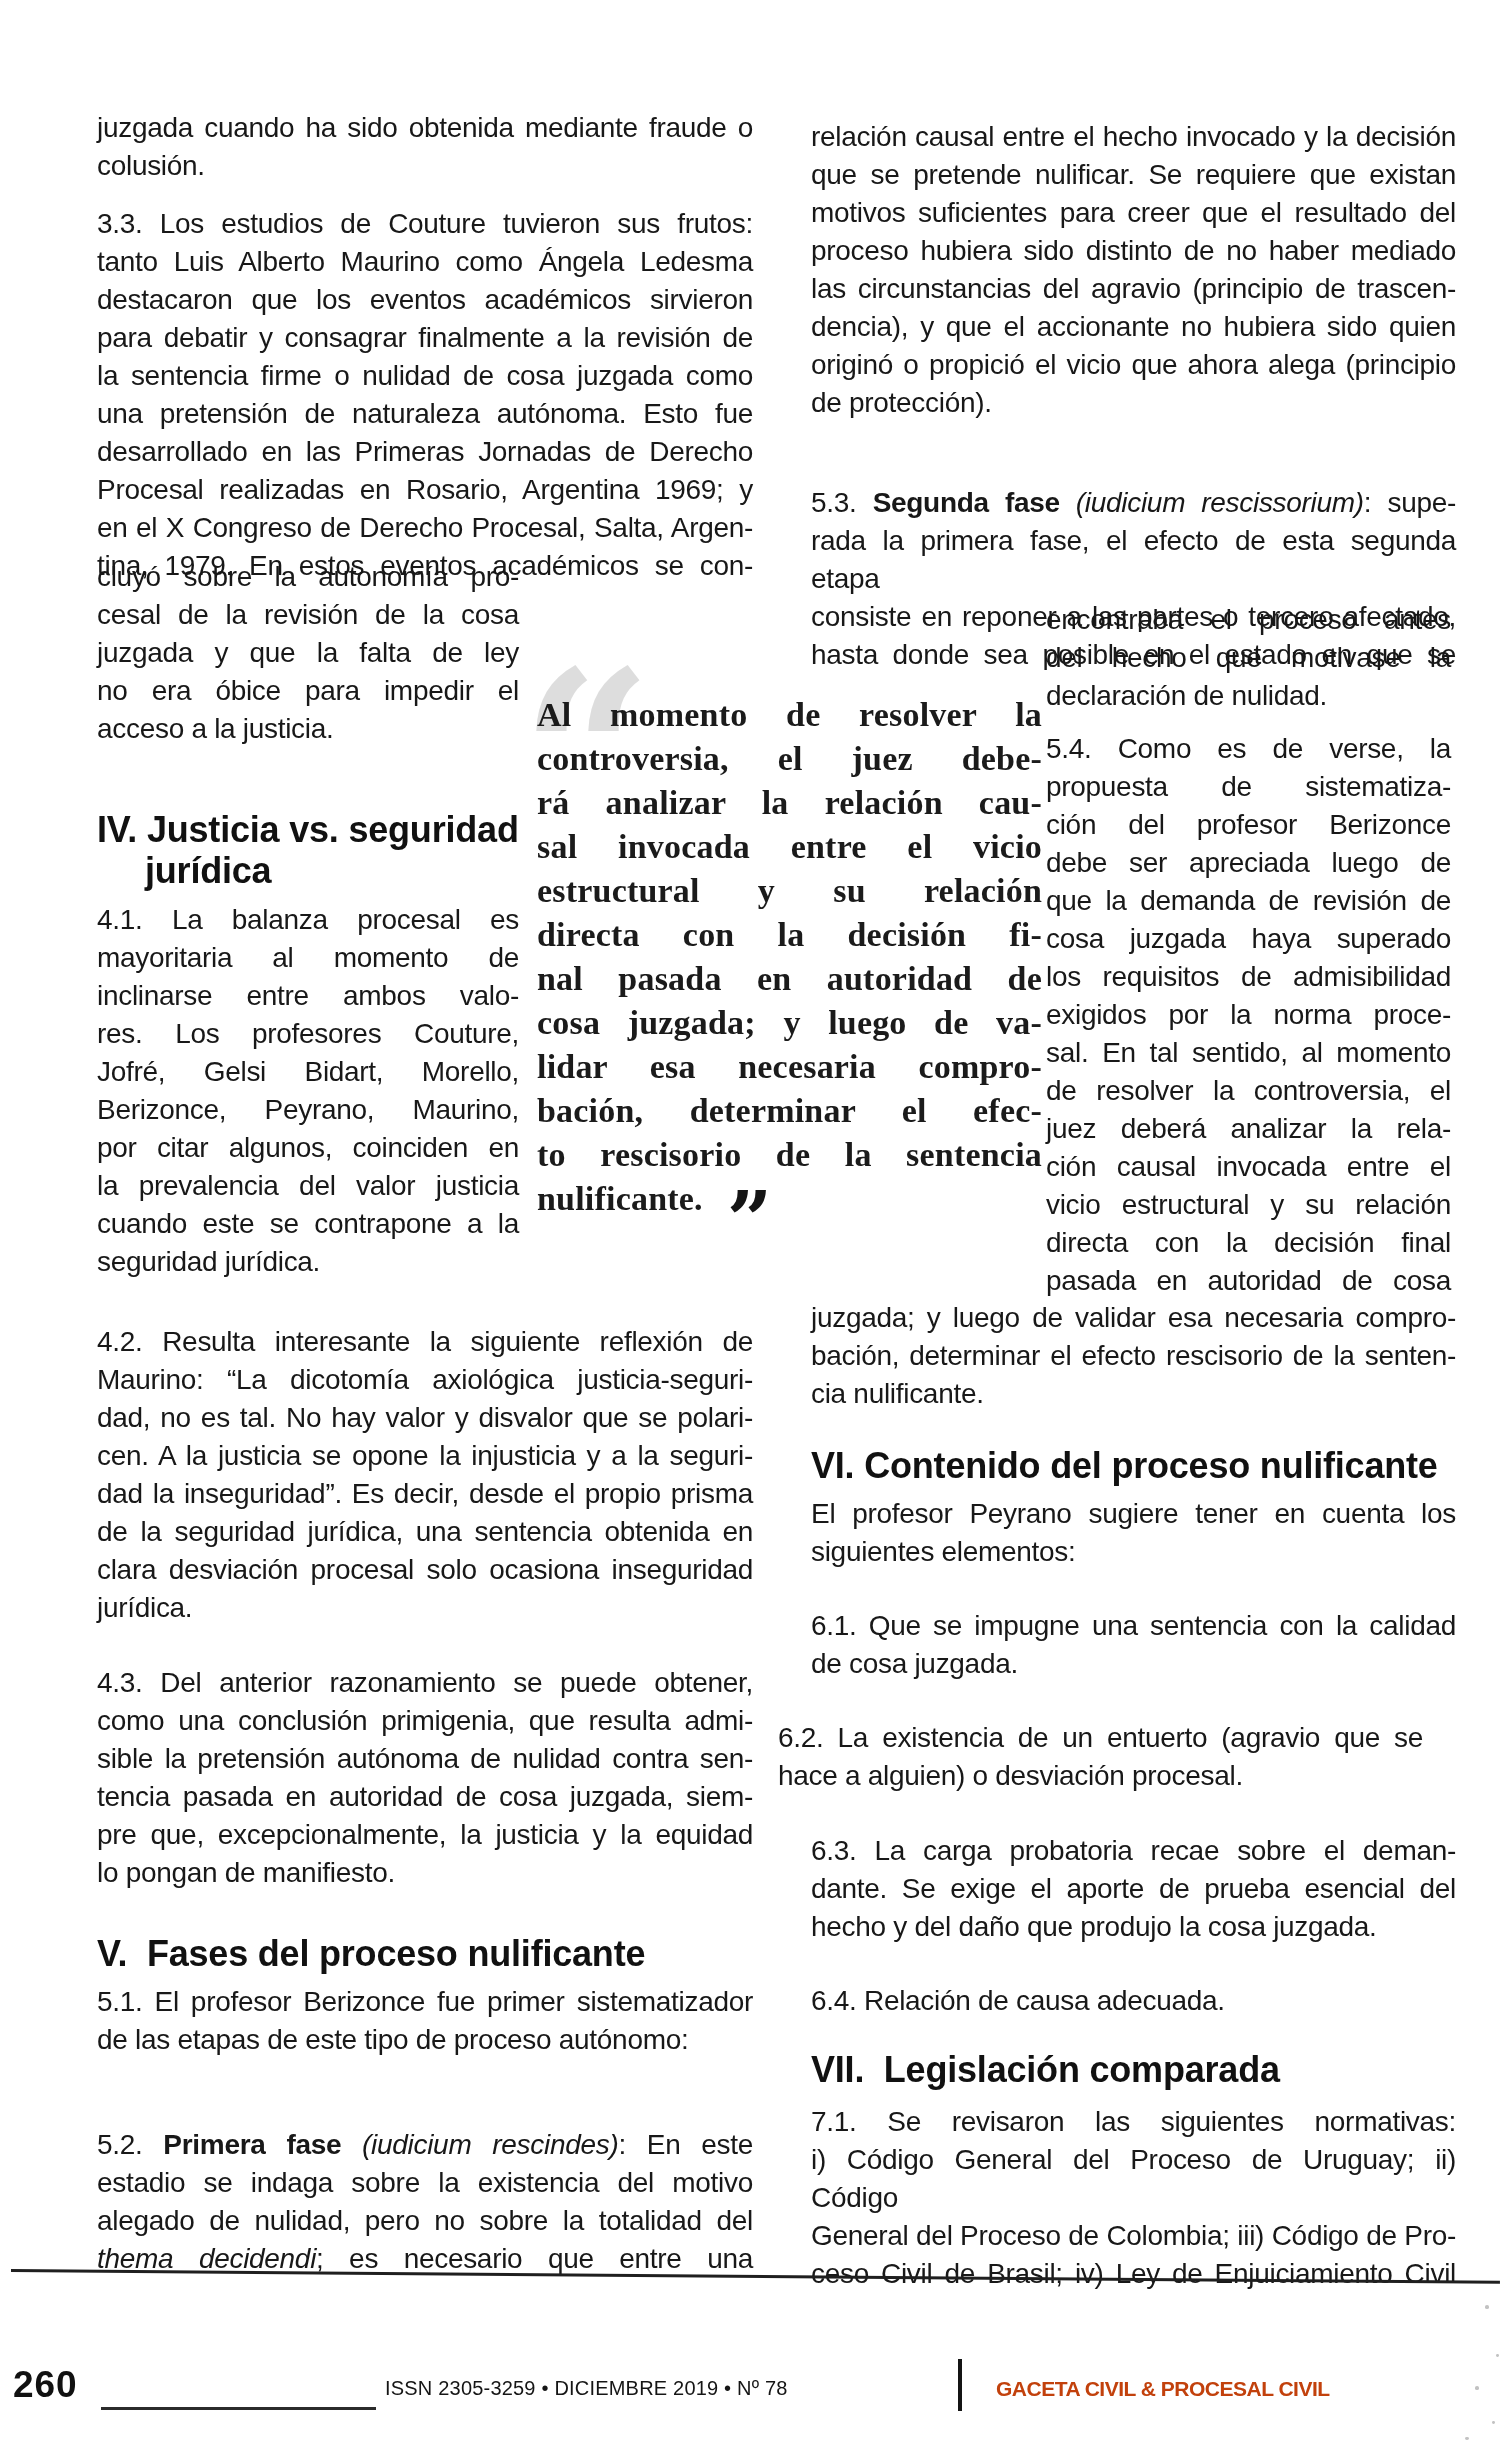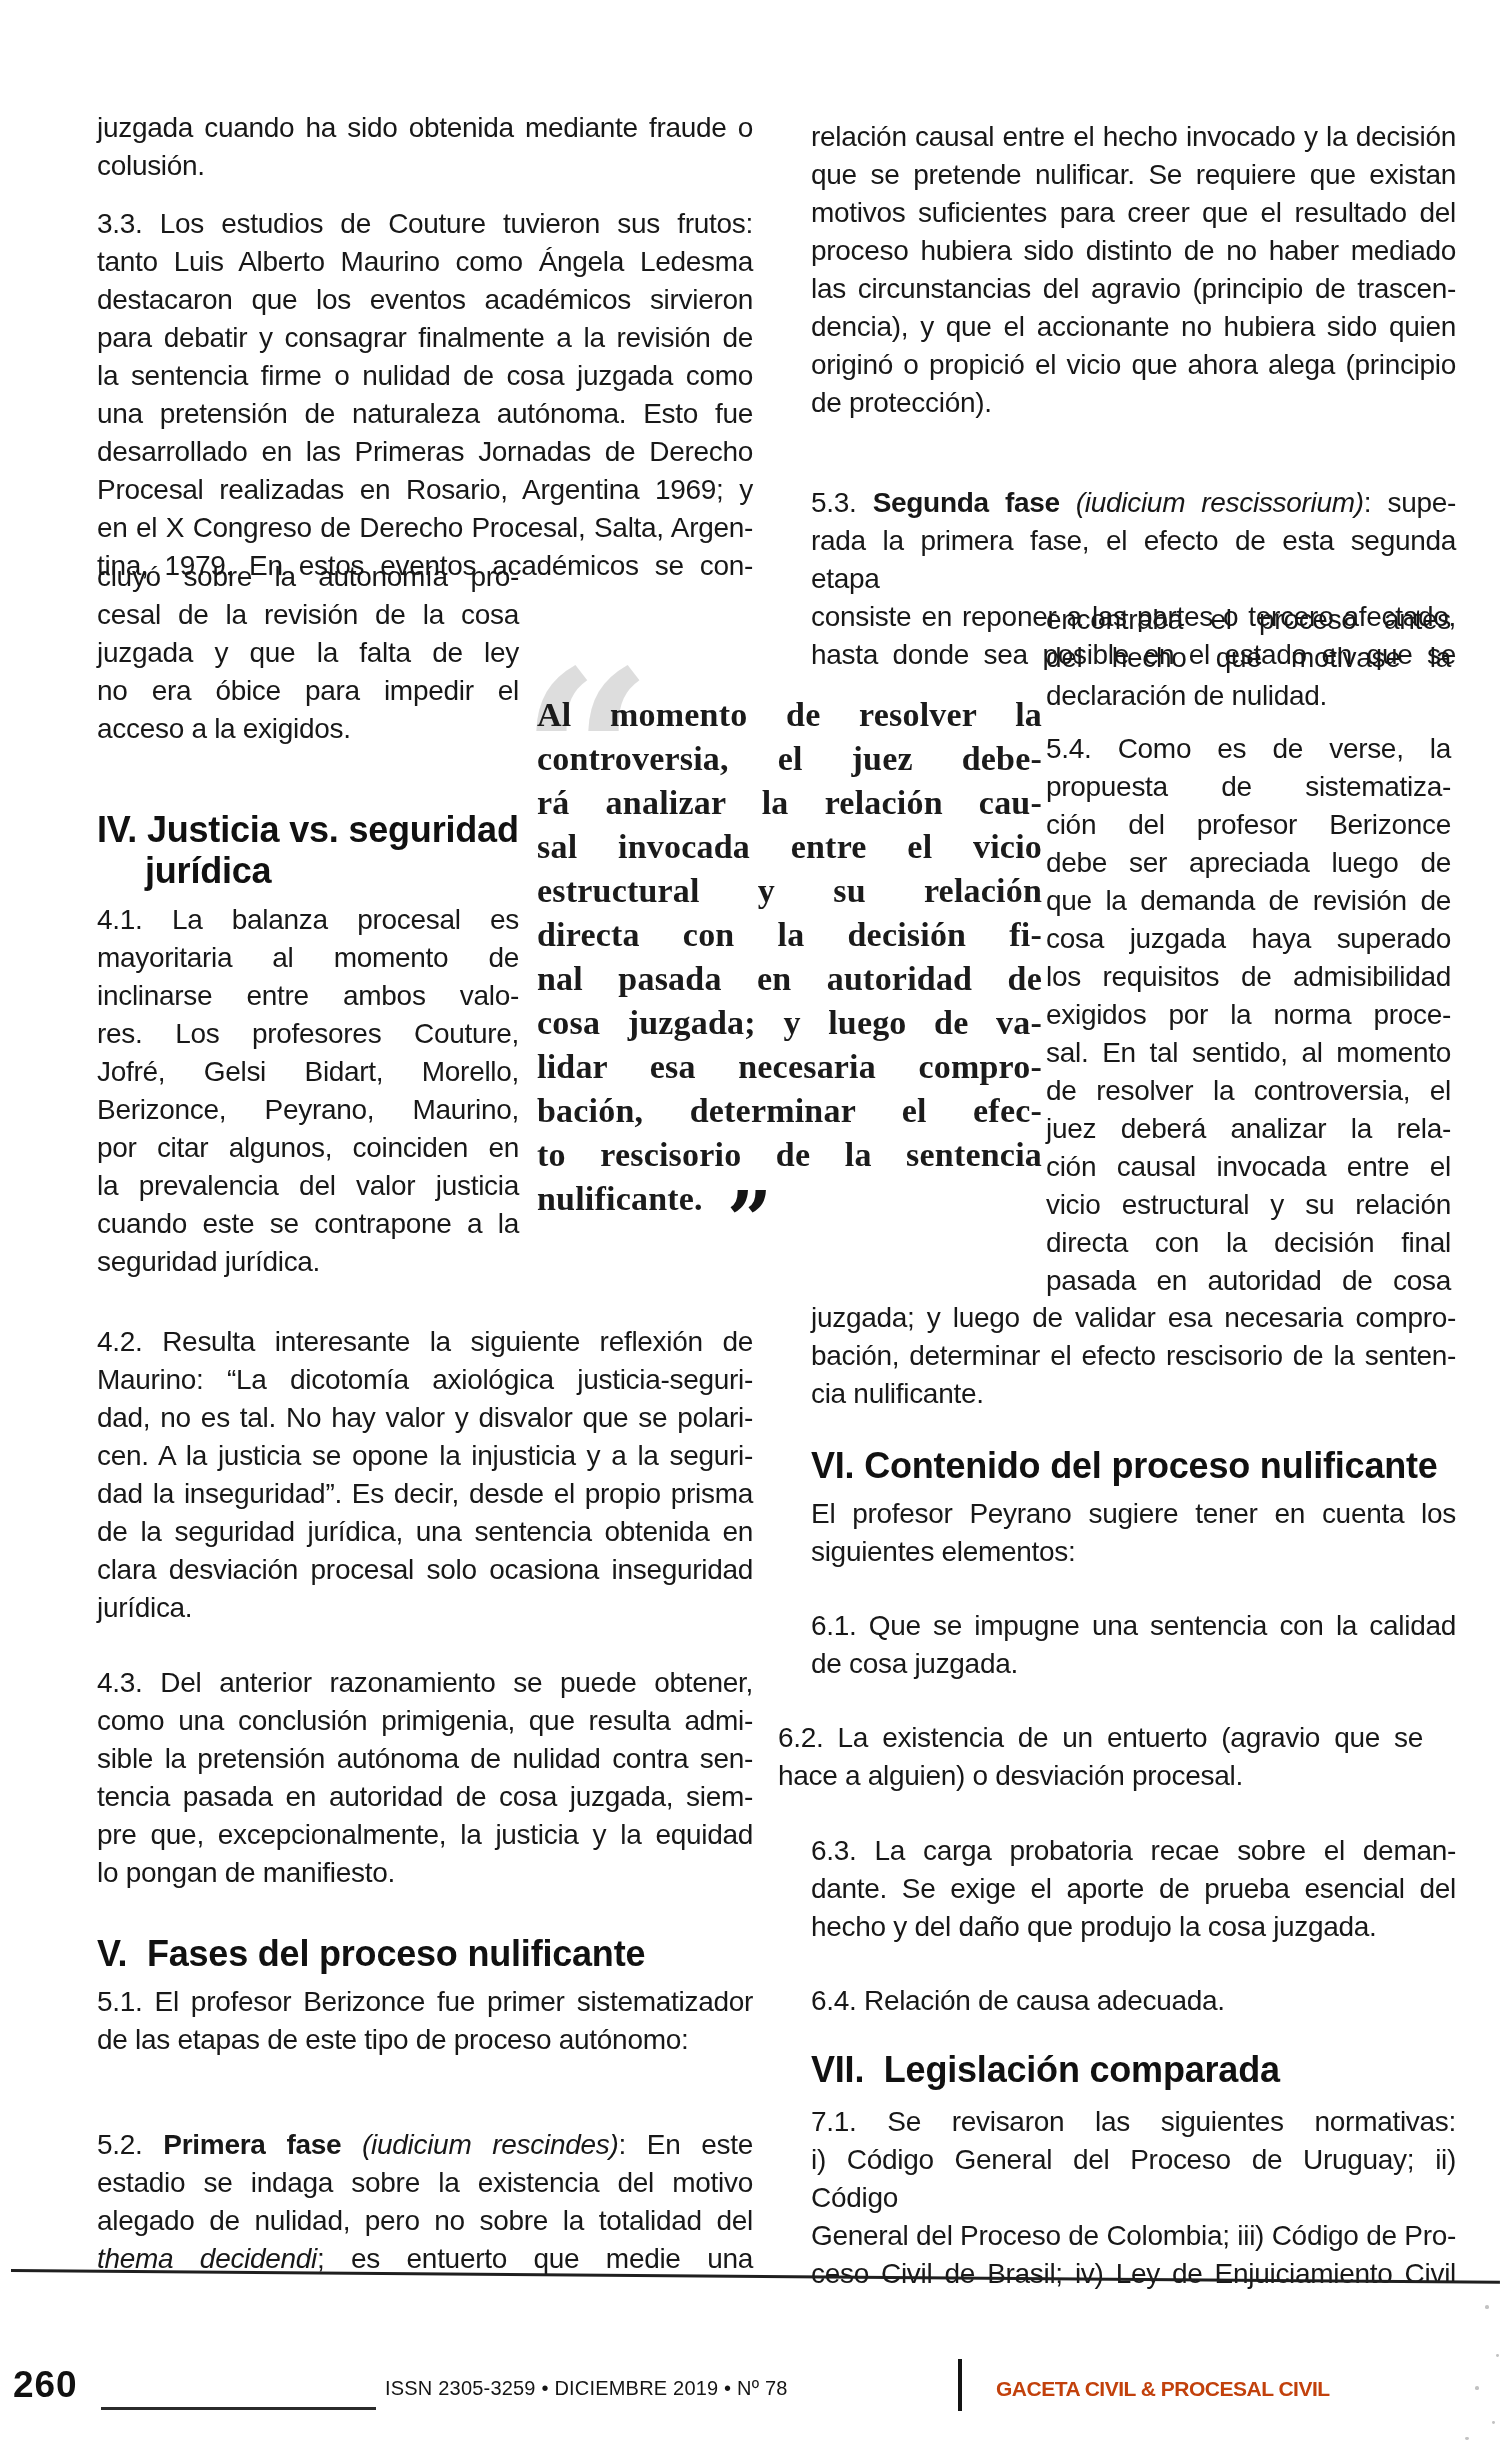--- a/index.html
+++ b/index.html
@@ -92,21 +92,21 @@
 desarrollado en las Primeras Jornadas de Derecho
 Procesal realizadas en Rosario, Argentina 1969; y
 en el X Congreso de Derecho Procesal, Salta, Argen-
 tina, 1979. En estos eventos académicos se con-</div>
 
   <div class="blk body-text" style="left:97px;top:558px;width:422px;">
     <div class="jl">cluyó sobre la autonomía pro-
 cesal de la revisión de la cosa
 juzgada y que la falta de ley
 no era óbice para impedir el</div>
-    <div class="ll">acceso a la exigidos.</div>
+    <div class="ll">acceso a la justicia.</div>
   </div>
 
   <div class="blk heading" style="left:97px;top:809px;width:433px;">
     <div>IV. Justicia vs. seguridad</div>
     <div class="h4-ind">jurídica</div>
   </div>
 
   <div class="blk body-text" style="left:97px;top:901px;width:422px;">
     <div class="jl">4.1. La balanza procesal es
 mayoritaria al momento de
@@ -144,21 +144,21 @@
 
   <div class="blk body-text" style="left:97px;top:1983px;width:656px;">
     <div class="jl">5.1. El profesor Berizonce fue primer sistematizador</div>
     <div class="ll">de las etapas de este tipo de proceso autónomo:</div>
   </div>
 
   <div class="blk body-text jl" style="left:97px;top:2088px;width:656px;">
     <span>5.2. </span><span class="bld">Primera fase </span><span class="ital">(iudicium rescindes)</span><span>: En este
 estadio se indaga sobre la existencia del motivo
 alegado de nulidad, pero no sobre la totalidad del
-</span><span class="ital">thema decidendi</span><span>; es entuerto que medie una</span>
+</span><span class="ital">thema decidendi</span><span>; es necesario que entre una</span>
   </div>
 
   <div class="blk body-text" style="left:811px;top:118px;width:645px;">
     <div class="jl">relación causal entre el hecho invocado y la decisión
 que se pretende nulificar. Se requiere que existan
 motivos suficientes para creer que el resultado del
 proceso hubiera sido distinto de no haber mediado
 las circunstancias del agravio (principio de trascen-
 dencia), y que el accionante no hubiera sido quien
 originó o propició el vicio que ahora alega (principio</div>

